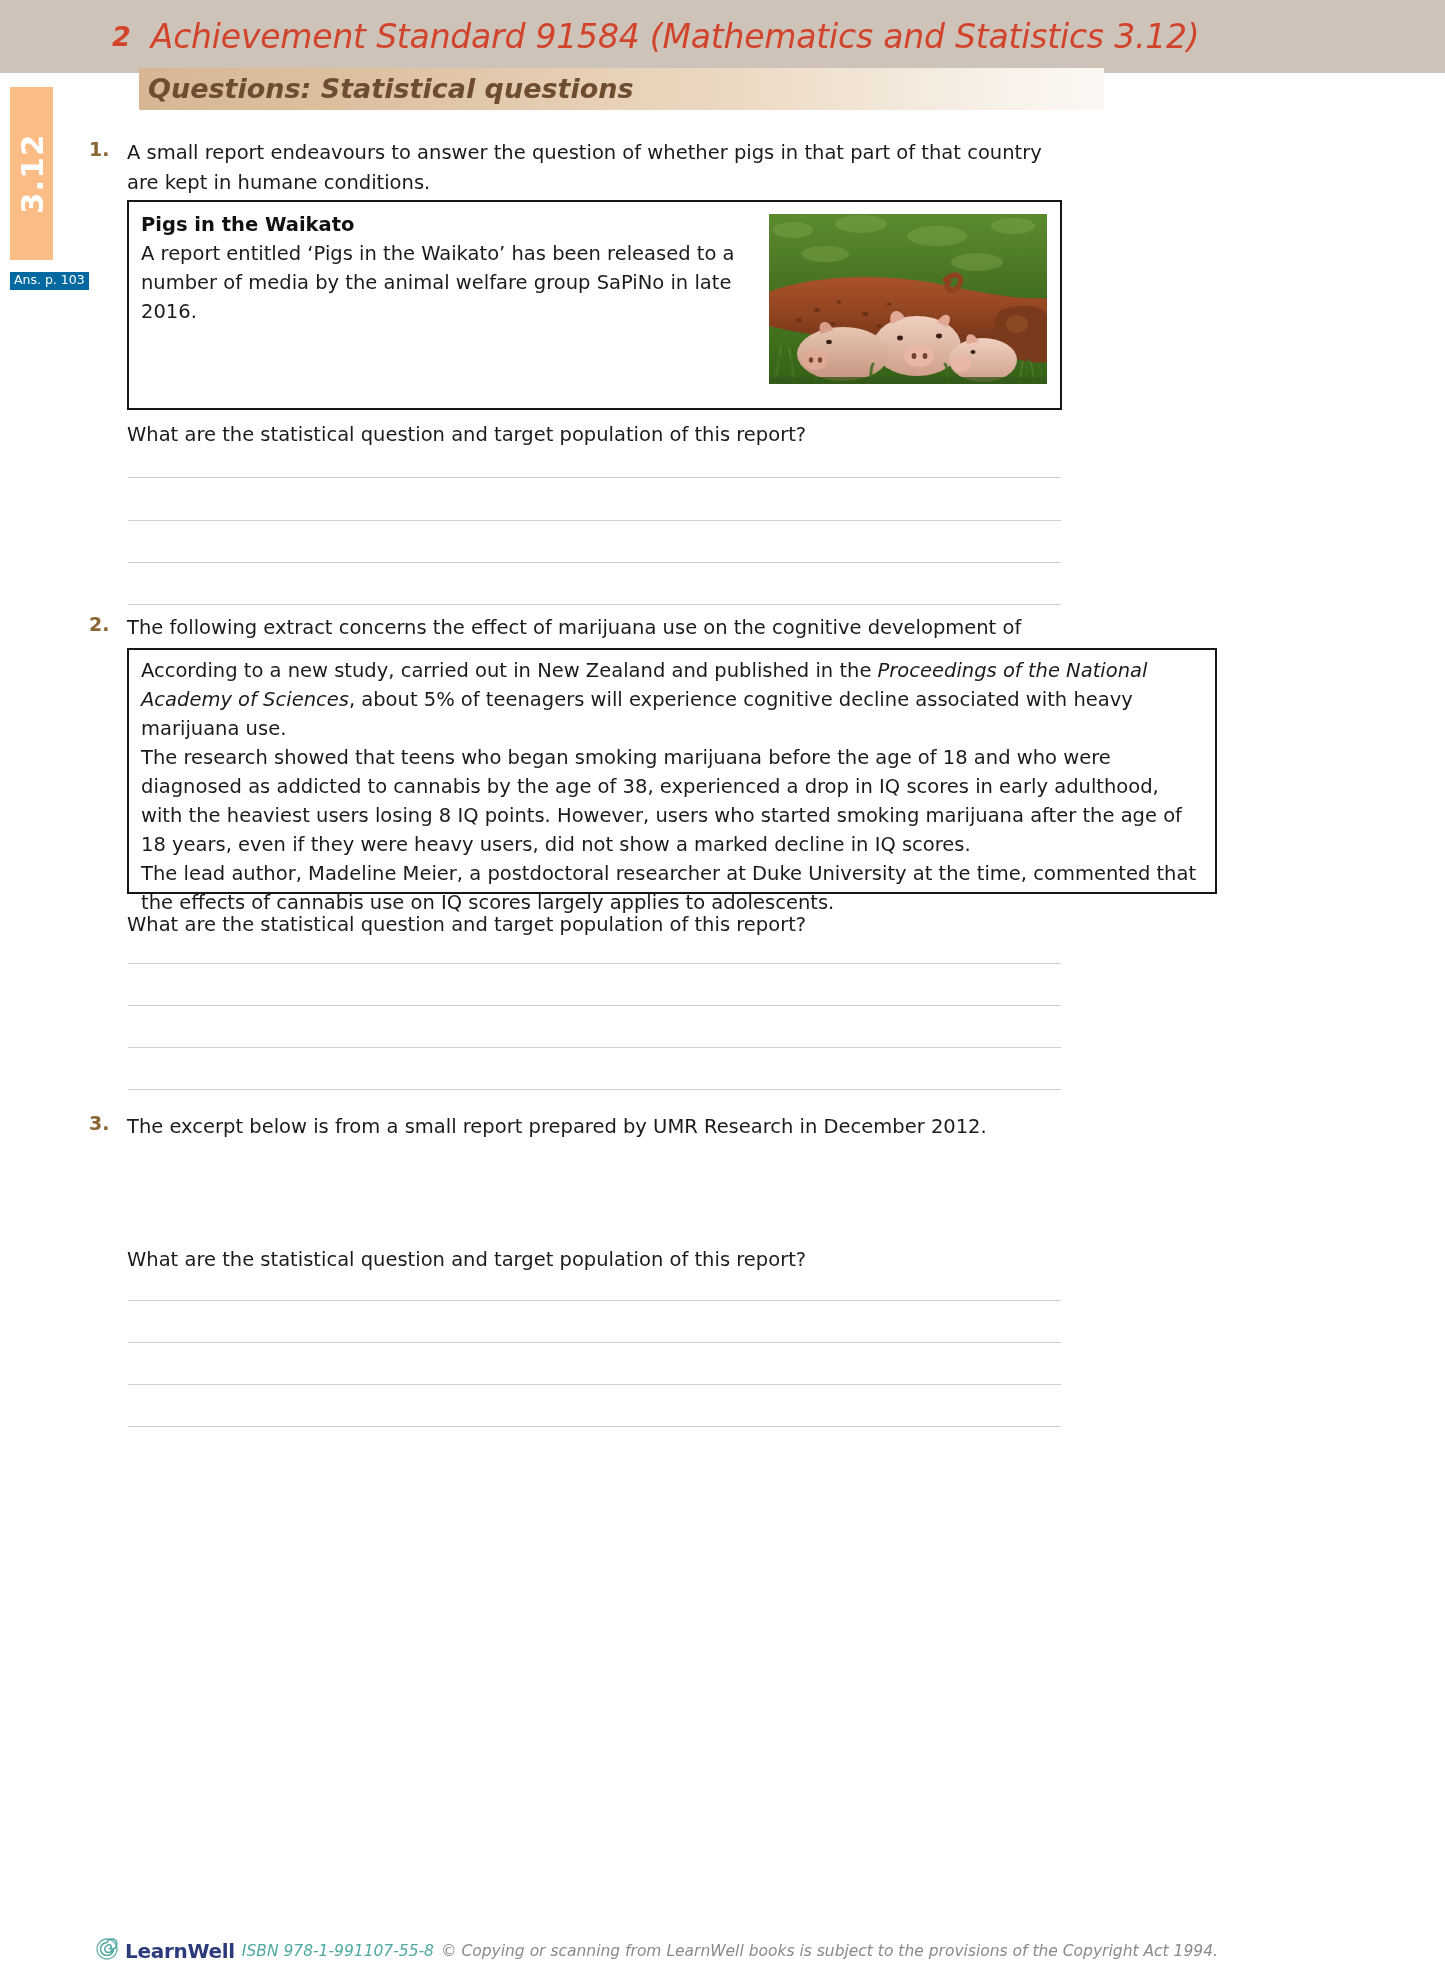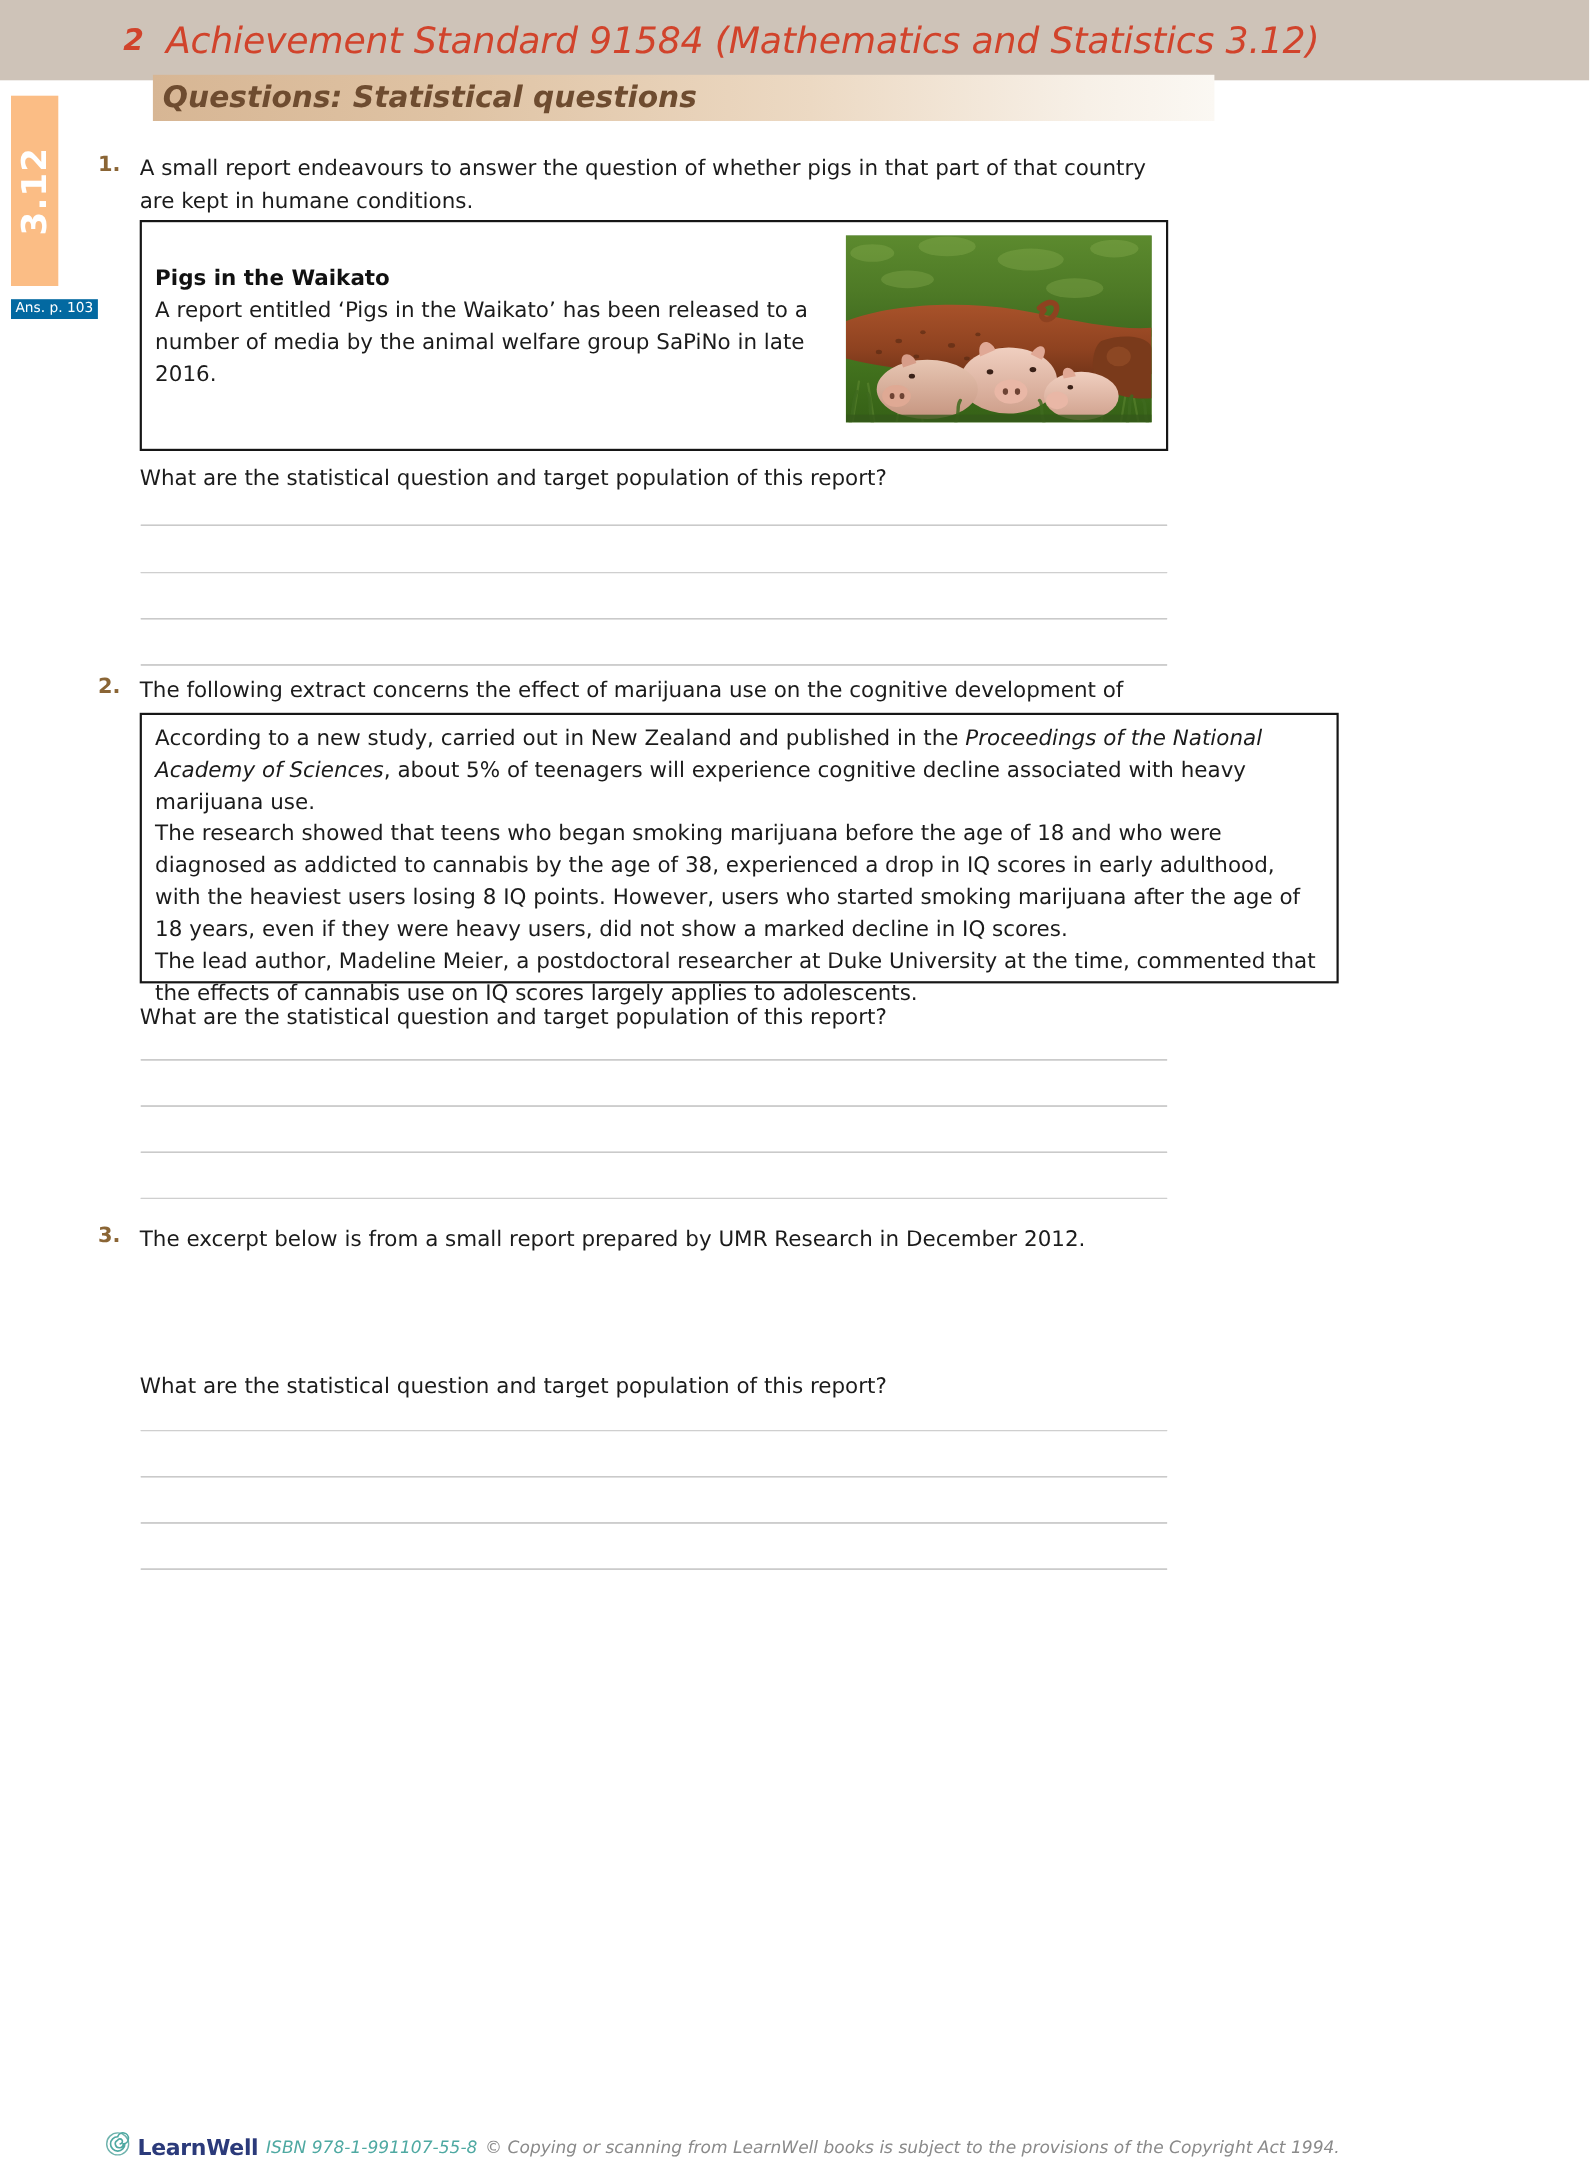--- a/index.html
+++ b/index.html
@@ -133,21 +133,20 @@
     border: 2px solid #161616;
     background: #ffffff;
   }
   .box-inner { padding: 8px 12px 6px 12px; }
   .box-title {
     font-size: 19.5px;
     font-weight: bold;
     color: #111111;
     line-height: 29px;
     font-family: "DejaVu Sans", sans-serif;
-    margin-top: 28px;
   }
   .box-para {
     font-size: 19.5px;
     color: #1b1b1b;
     line-height: 29px;
     font-family: "DejaVu Sans", sans-serif;
   }
   .box-para i { font-style: italic; }
 
   

